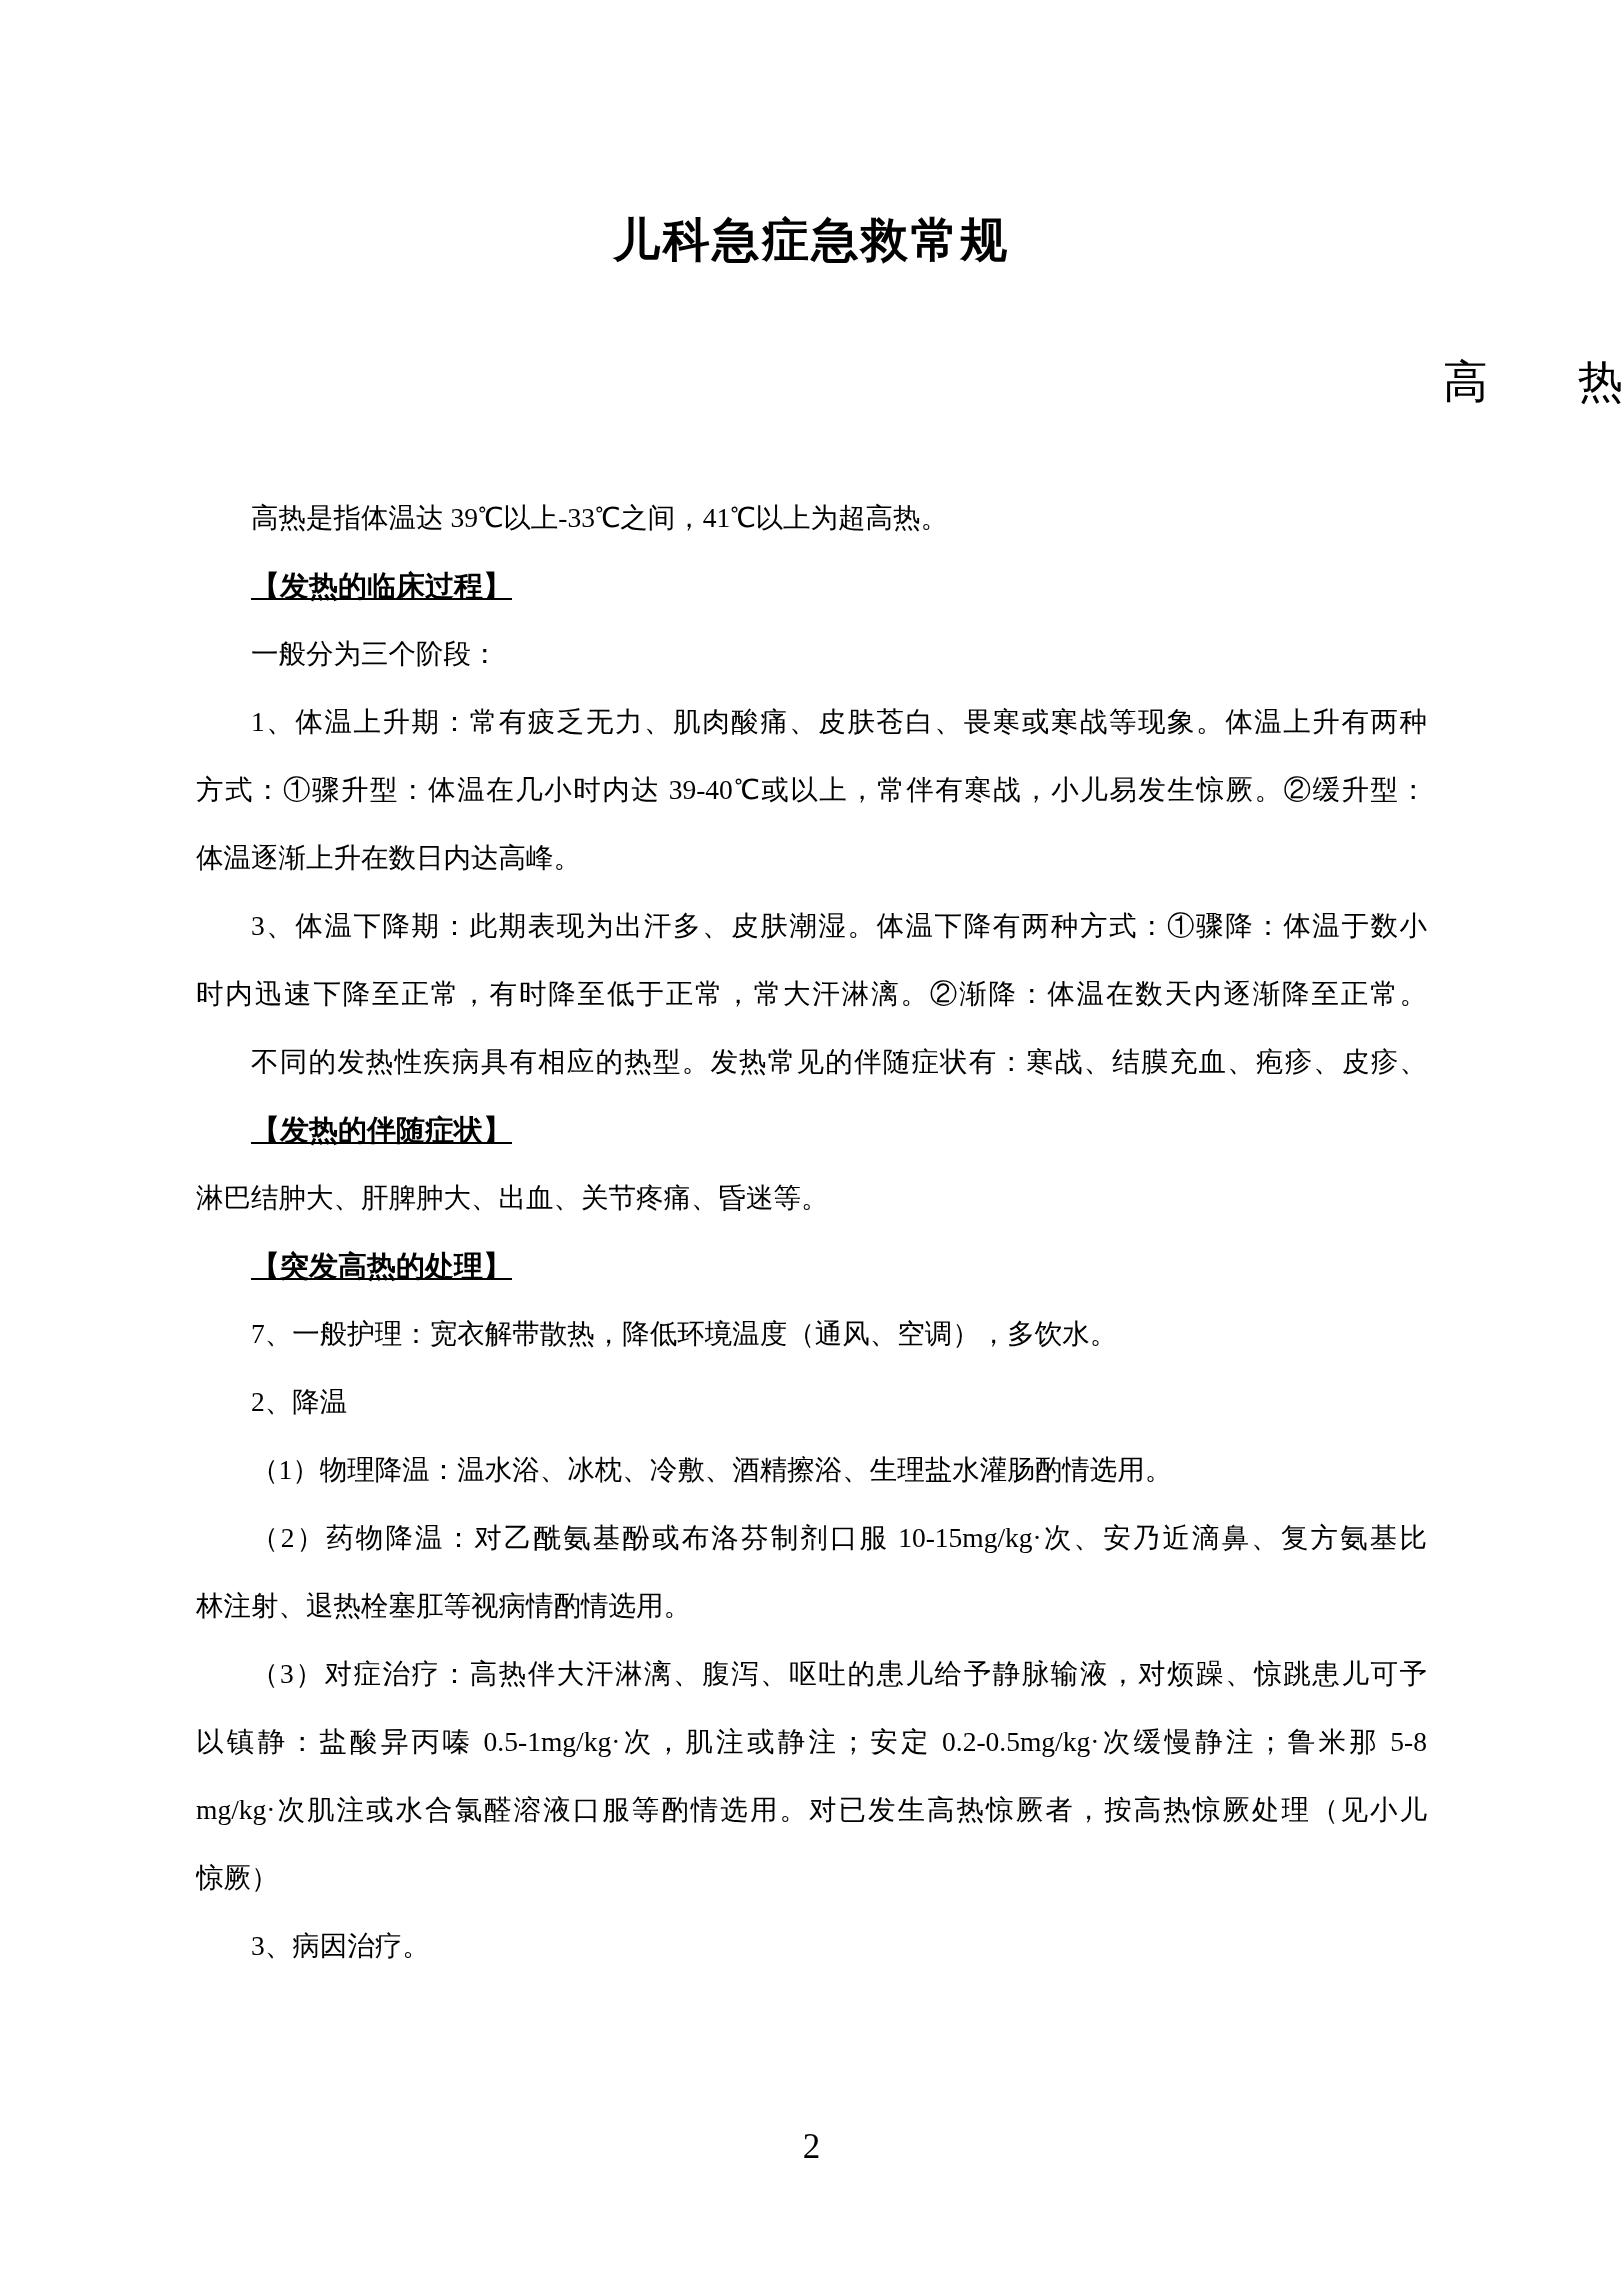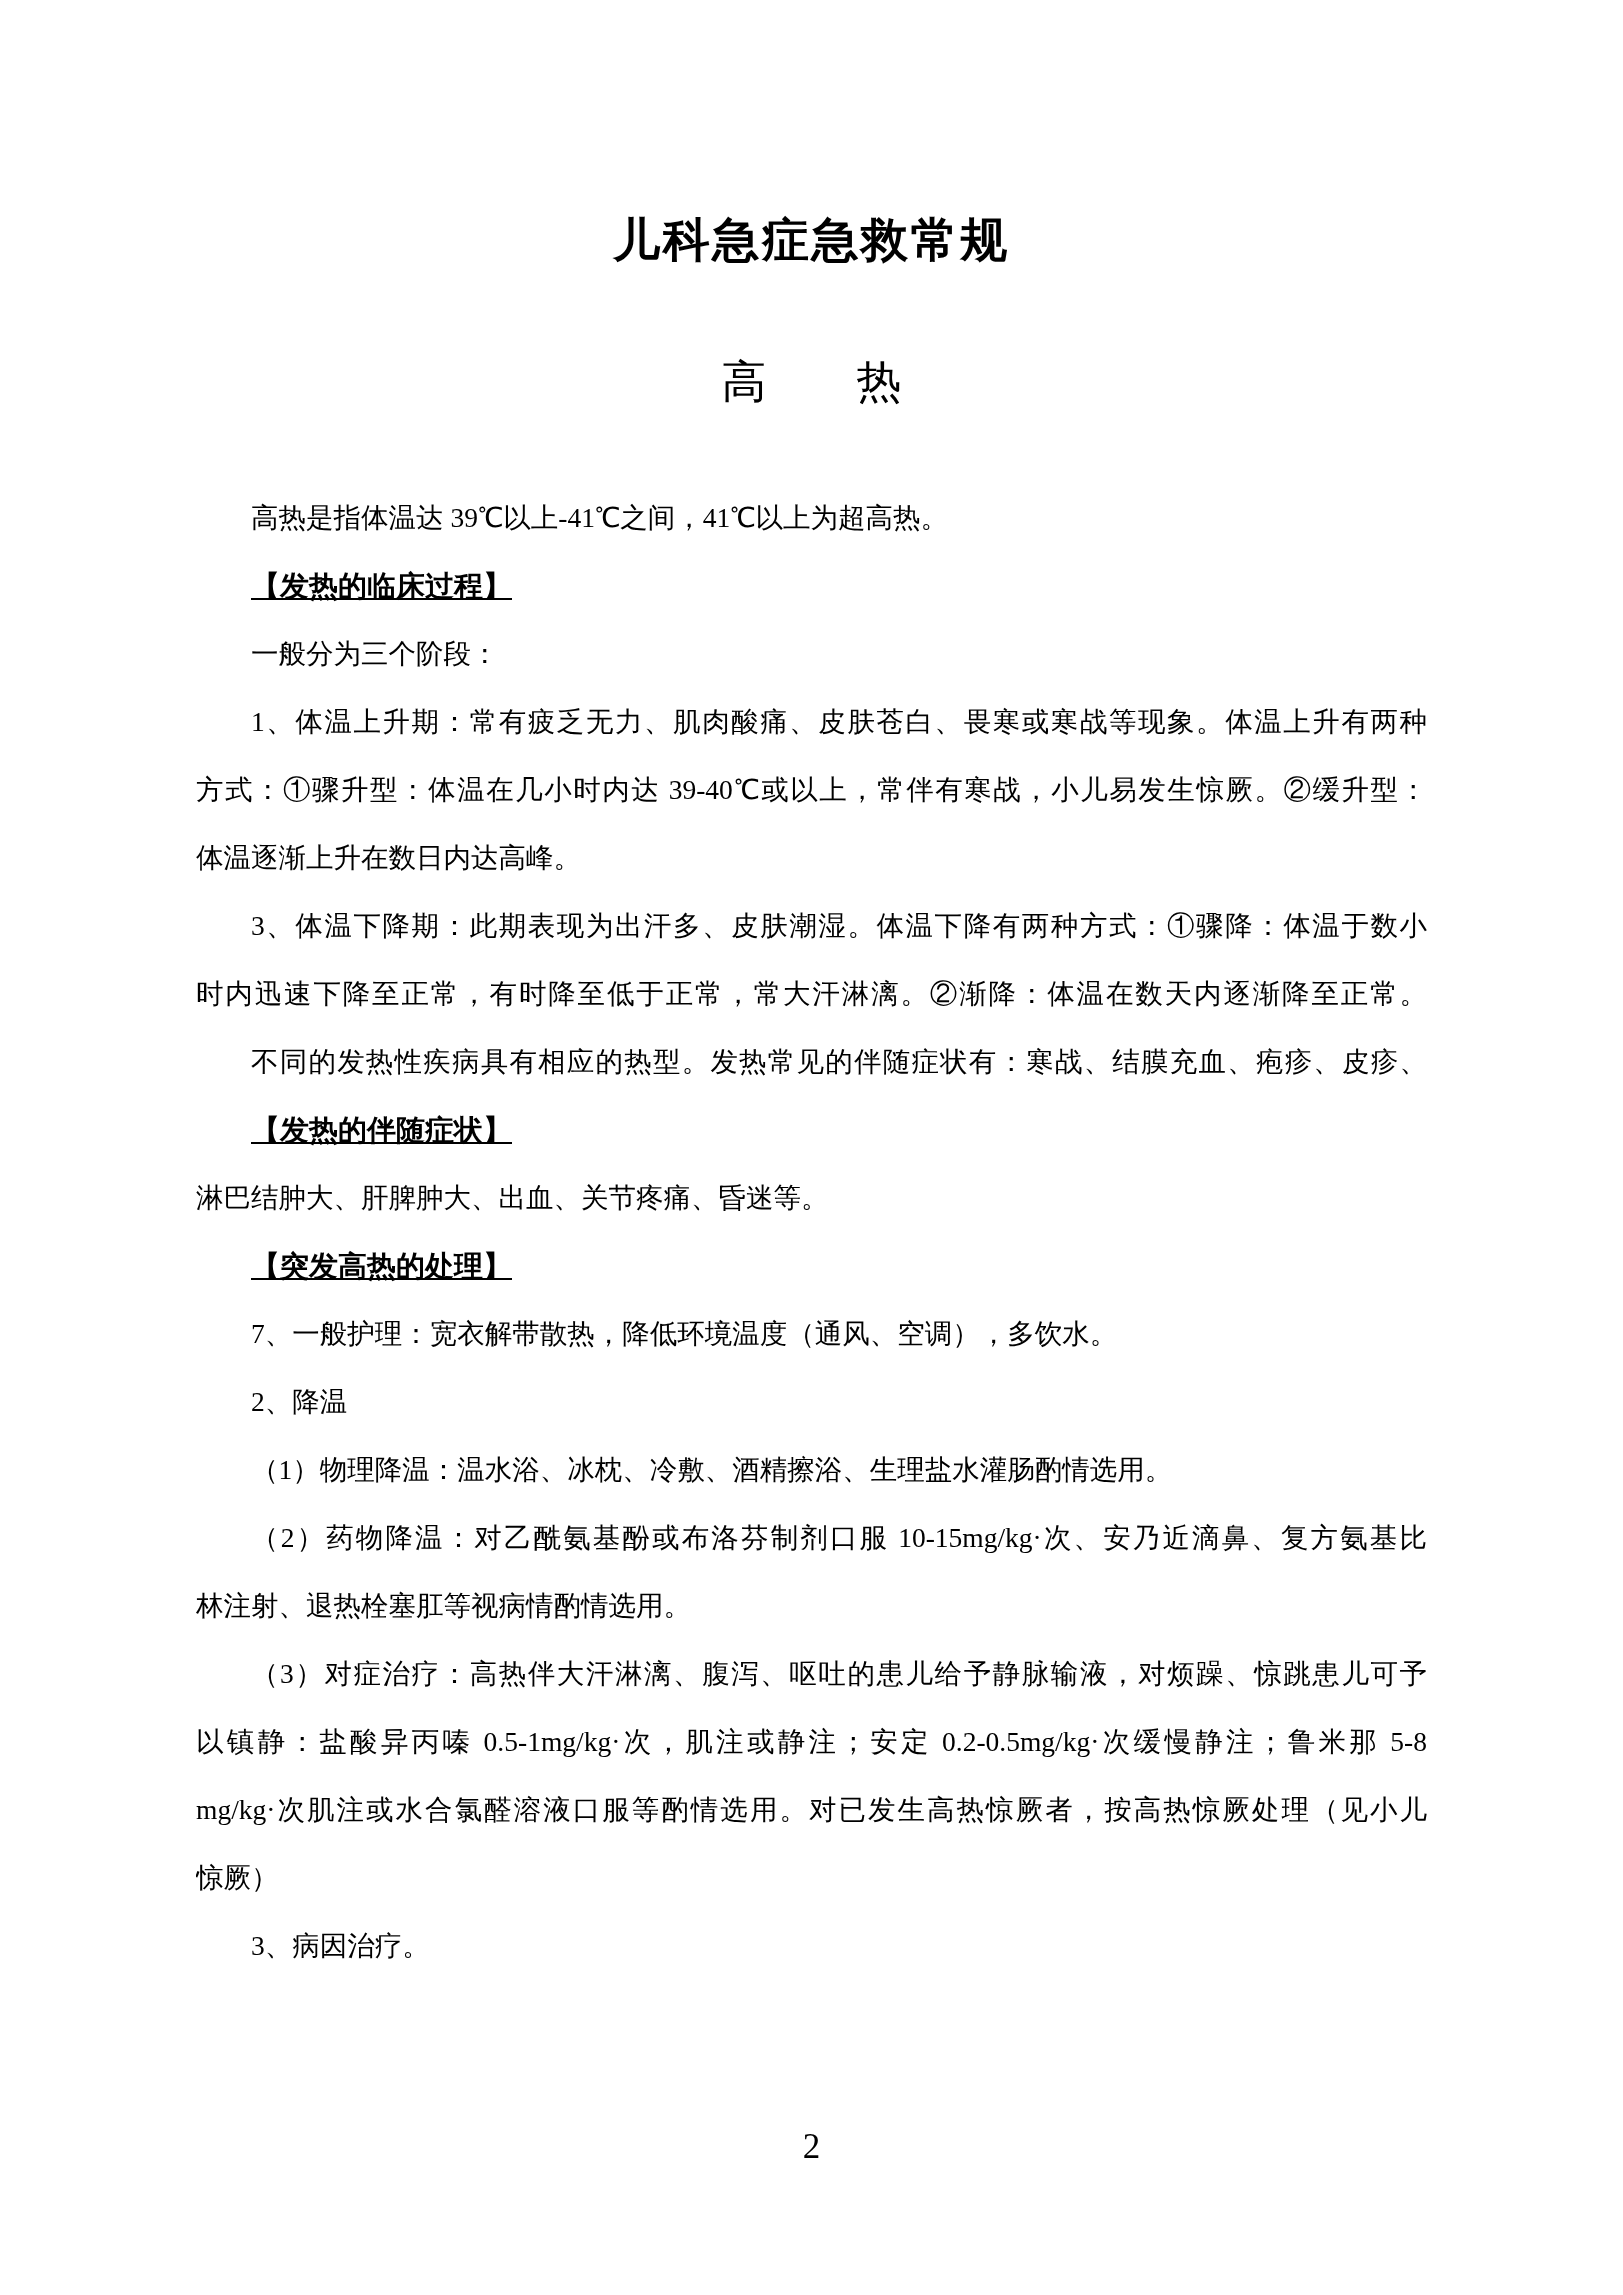--- a/index.html
+++ b/index.html
@@ -22,21 +22,21 @@
     font-weight: bold;
     font-size: 47px;
     line-height: 1;
     letter-spacing: 2.6px;
   }
   .doc-subtitle {
     position: absolute;
     top: 360px;
     left: 0;
     width: 100%;
-    text-align: center;
+    text-align: right;
     font-size: 45px;
     line-height: 1;
   }
   .content {
     position: absolute;
     top: 484px;
     left: 196px;
     width: 1231px;
   }
   .ln {
@@ -66,21 +66,21 @@
 </head>
 <body>
 
 <div class="page">
 
   <div class="doc-title">儿科急症急救常规</div>
 
   <div class="doc-subtitle">高　　热</div>
 
   <div class="content">
-    <div class="ln ind">高热是指体温达 39℃以上-41℃之间，41℃以上为超高热。</div>
+    <div class="ln ind">高热是指体温达 39℃以上-33℃之间，41℃以上为超高热。</div>
     <div class="ln ind head">【发热的临床过程】</div>
     <div class="ln ind">一般分为三个阶段：</div>
     <div class="ln ind just">1、体温上升期：常有疲乏无力、肌肉酸痛、皮肤苍白、畏寒或寒战等现象。体温上升有两种</div>
     <div class="ln just">方式：①骤升型：体温在几小时内达 39-40℃或以上，常伴有寒战，小儿易发生惊厥。②缓升型：</div>
     <div class="ln">体温逐渐上升在数日内达高峰。</div>
     <div class="ln ind just">3、体温下降期：此期表现为出汗多、皮肤潮湿。体温下降有两种方式：①骤降：体温于数小</div>
     <div class="ln just">时内迅速下降至正常，有时降至低于正常，常大汗淋漓。②渐降：体温在数天内逐渐降至正常。</div>
     <div class="ln ind just">不同的发热性疾病具有相应的热型。发热常见的伴随症状有：寒战、结膜充血、疱疹、皮疹、</div>
     <div class="ln ind head">【发热的伴随症状】</div>
     <div class="ln">淋巴结肿大、肝脾肿大、出血、关节疼痛、昏迷等。</div>

